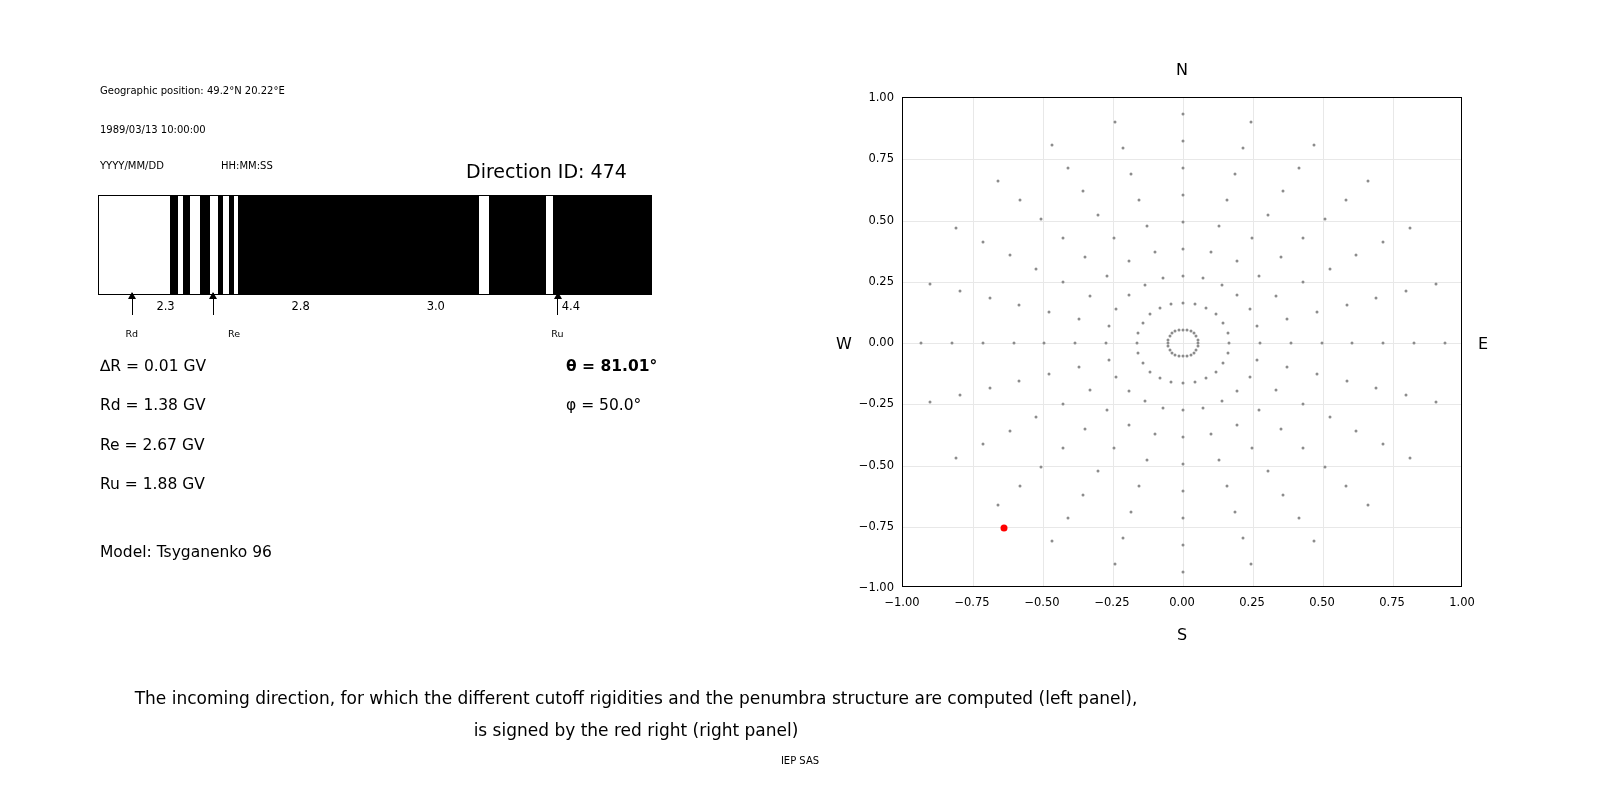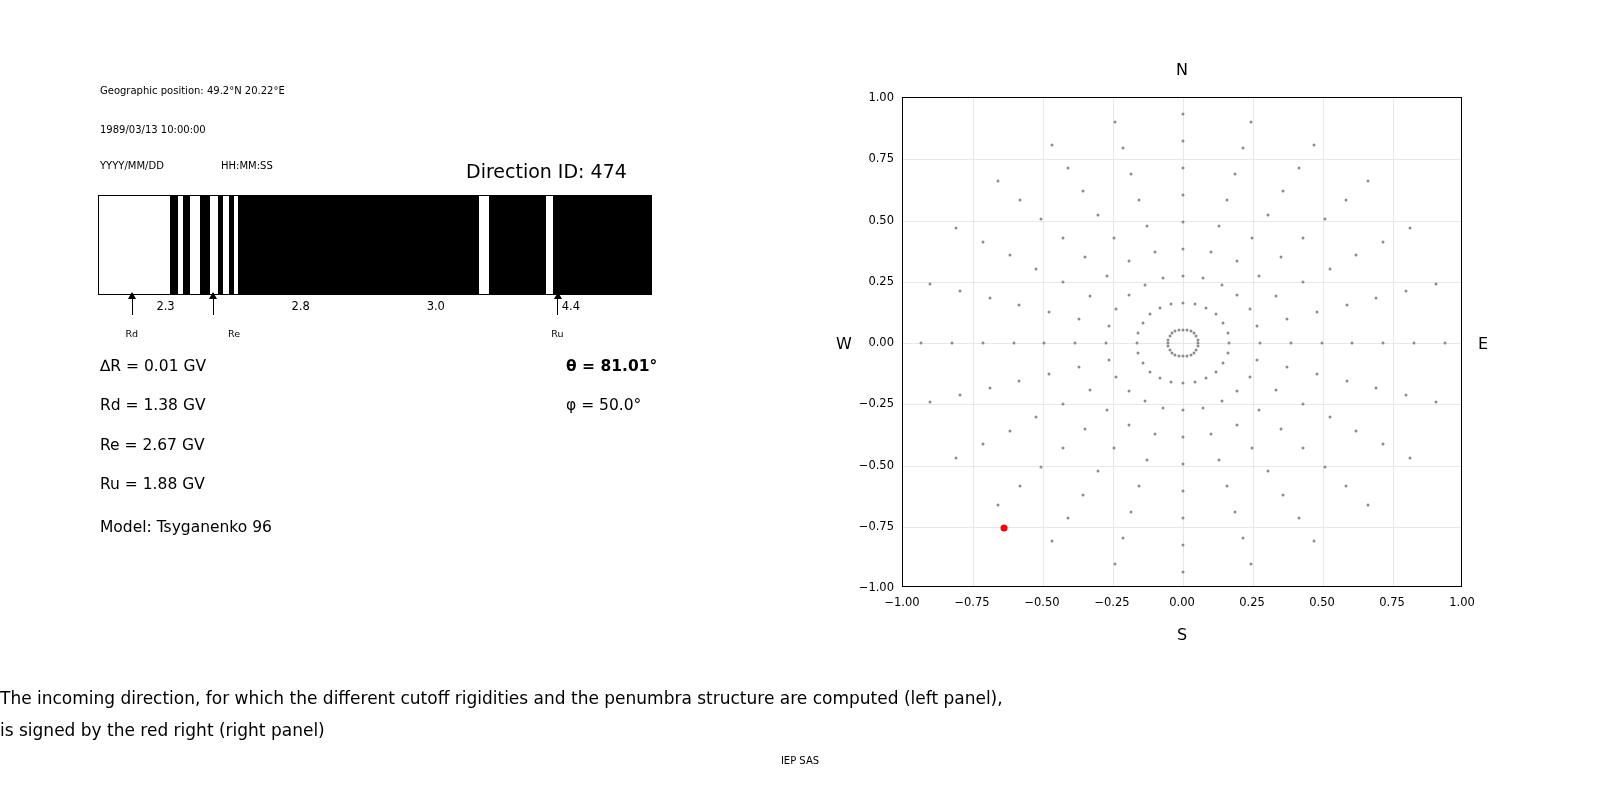--- a/index.html
+++ b/index.html
@@ -104,21 +104,21 @@
   
   .value-line {
     position: absolute;
     font-size: 15.5px;
     white-space: nowrap;
   }
   #val-dR   { left: 100px; top: 357px; }
   #val-rd   { left: 100px; top: 396px; }
   #val-re   { left: 100px; top: 436px; }
   #val-ru   { left: 100px; top: 475px; }
-  #val-model{ left: 100px; top: 518px; }
+  #val-model{ left: 100px; top: 543px; }
   #val-theta{ left: 566px; top: 357px; font-weight: bold; }
   #val-phi  { left: 566px; top: 396px; }
 
   
   #right-panel {
     position: absolute;
     left: 800px; top: 0;
     width: 800px; height: 660px;
   }
   #plot-area {
@@ -168,20 +168,21 @@
   #compass-n { left: 382px; top: 60px; transform: translateX(-50%); }
   #compass-s { left: 382px; top: 625px; transform: translateX(-50%); }
   #compass-w { left: 36px; top: 334px; }
   #compass-e { left: 678px; top: 334px; }
 
   
   #caption {
     position: absolute;
     left: 0; top: 682px;
     width: 1272px;
+    text-align: center;
     font-size: 17px;
     line-height: 32px;
   }
   #footer {
     position: absolute;
     left: 0; top: 755px;
     width: 1600px;
     text-align: center;
     font-size: 10px;
   }

